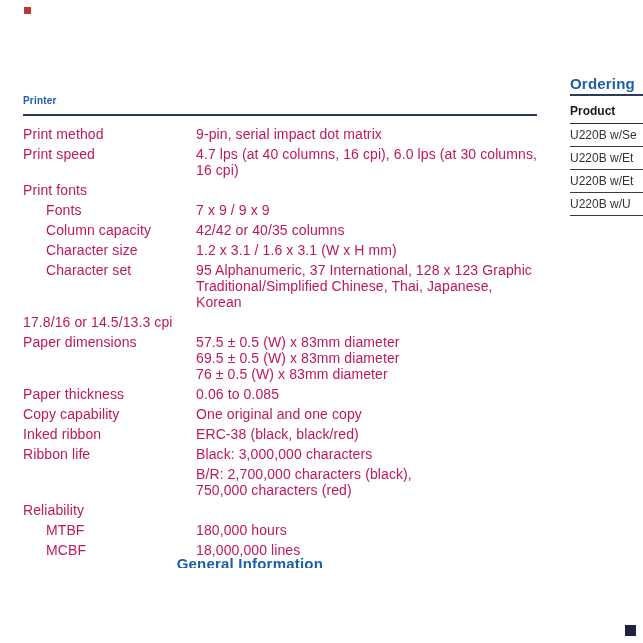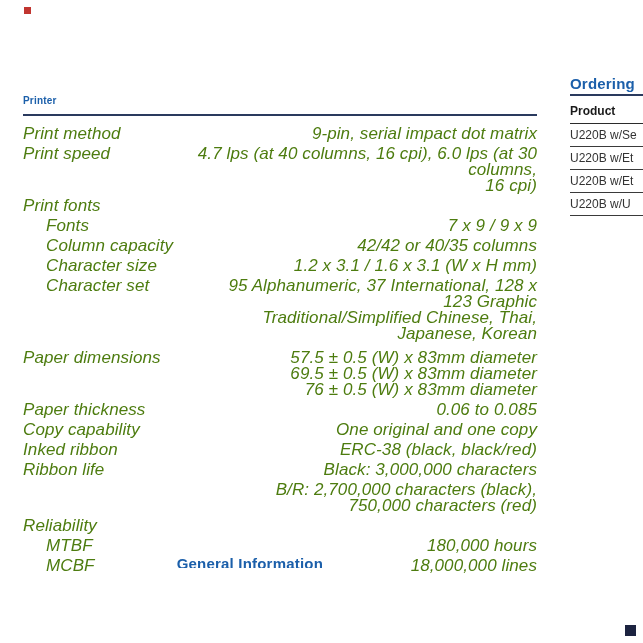--- a/index.html
+++ b/index.html
@@ -26,33 +26,31 @@
   }
   .section-rule {
     margin-top: 4px;
     height: 0;
     border-bottom: 2px solid #2a3a5e;
   }
   .spec-table { margin-top: 10px; }
   .spec-row {
     display: flex;
     padding-bottom: 4px;
-    font-size: 17px;
+    font-size: 14px;
     line-height: 16px;
     letter-spacing: 0.1px;
-    color: #4d7c0f;
-    font-style: italic;
+    color: #be185d;
   }
   .spec-label { width: 173px; flex: none; }
   .spec-label.indent { padding-left: 23px; width: 150px; }
   .spec-value {
     flex: 1;
     white-space: pre-line;
     min-height: 16px;
-    text-align: right;
   }
   
   .ordering-section {
     position: absolute;
     left: 570px; top: 74px;
     width: 200px;
   }
   .ordering-title {
     font-size: 15px;
     line-height: 20px;
@@ -144,20 +142,21 @@
       <div class="spec-row">
         <div class="spec-label indent">Character size</div>
         <div class="spec-value">1.2 x 3.1 / 1.6 x 3.1 (W x H mm)</div>
       </div>
       <div class="spec-row">
         <div class="spec-label indent">Character set</div>
         <div class="spec-value">95 Alphanumeric, 37 International, 128 x 123 Graphic
 Traditional/Simplified Chinese, Thai, Japanese, Korean</div>
       </div>
       <div class="spec-row">
+        <div class="spec-value">17.8/16 or 14.5/13.3 cpi</div>
       </div>
       <div class="spec-row">
         <div class="spec-label">Paper dimensions</div>
         <div class="spec-value">57.5 ± 0.5 (W) x 83mm diameter
 69.5 ± 0.5 (W) x 83mm diameter
 76 ± 0.5 (W) x 83mm diameter</div>
       </div>
       <div class="spec-row">
         <div class="spec-label">Paper thickness</div>
         <div class="spec-value">0.06 to 0.085</div>

